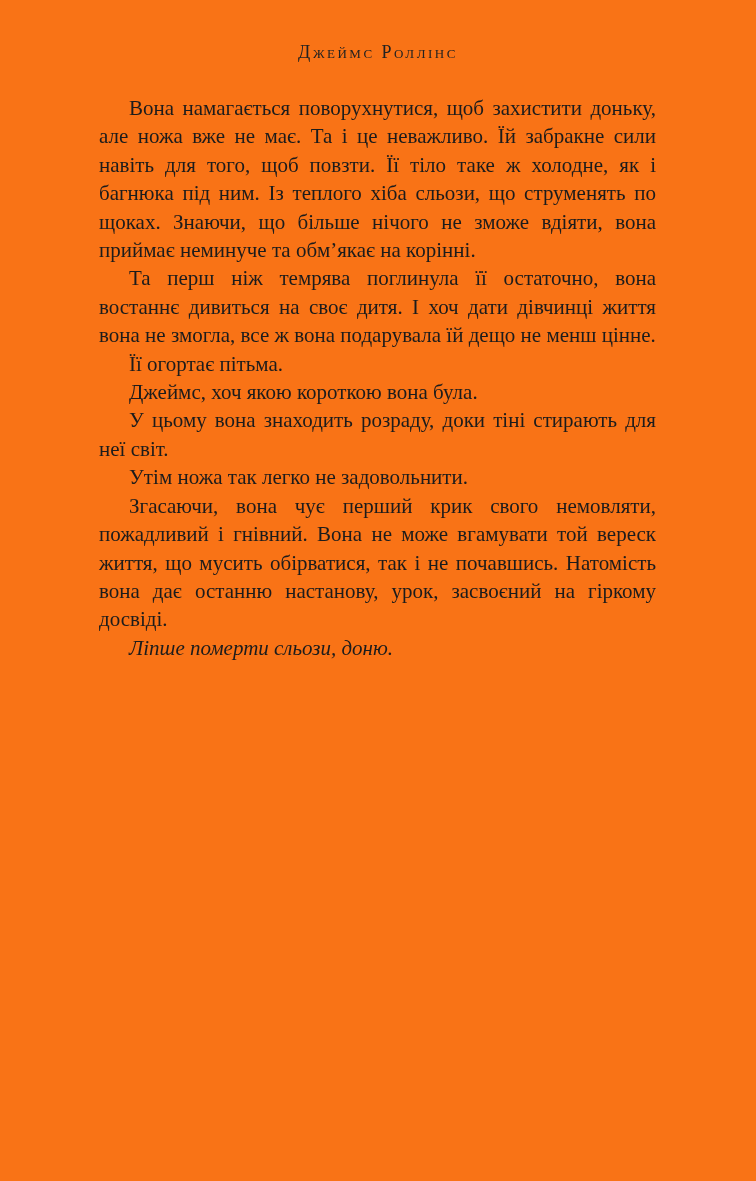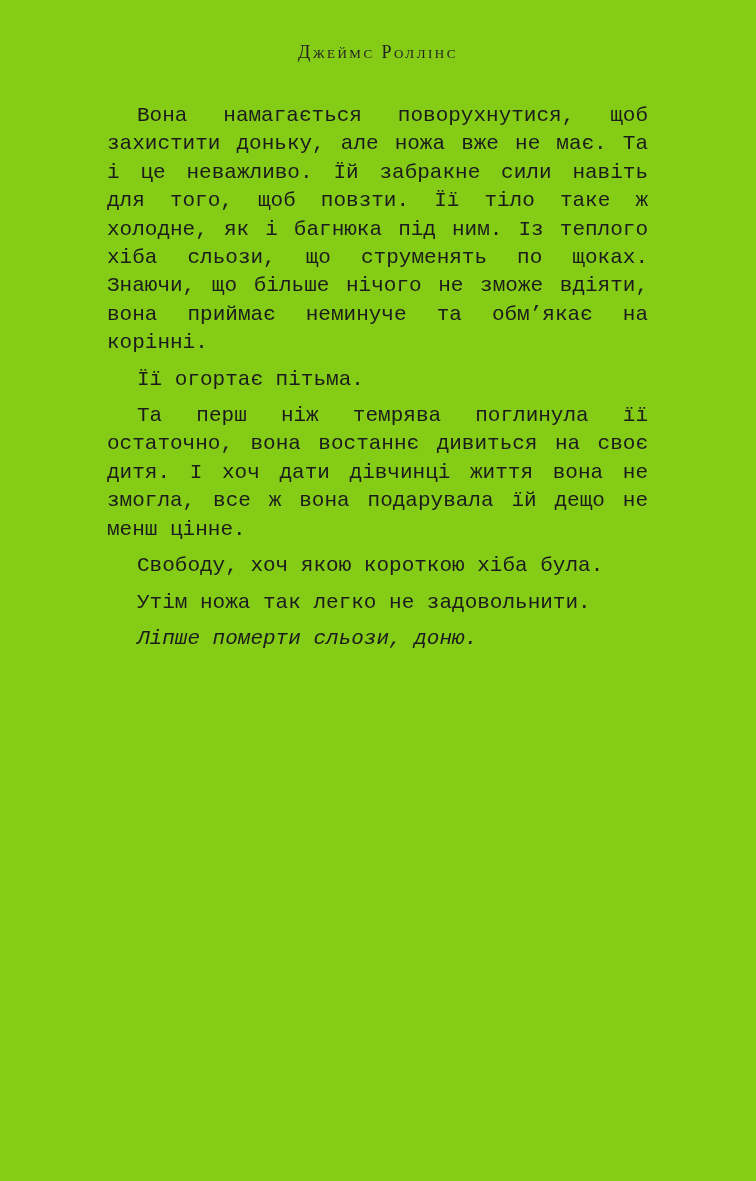--- a/index.html
+++ b/index.html
@@ -4,21 +4,21 @@
 <style>
   html, body {
     margin: 0;
     padding: 0;
     background: #ffffff;
   }
   .page {
     position: relative;
     width: 756px;
     height: 1181px;
-    background: #84cc16;
+    background: #f97316;
     overflow: hidden;
     font-family: "Liberation Serif", "DejaVu Serif", serif;
     color: #1c1c1c;
   }
   .running-header {
     position: absolute;
     top: 42px;
     left: 0;
     width: 100%;
     text-align: center;
@@ -32,38 +32,39 @@
     position: absolute;
     top: 94px;
     left: 99px;
     width: 557px;
     font-size: 21px;
     line-height: 28.4px;
     text-align: justify;
     text-justify: inter-word;
   }
   .text-block p {
-    margin: 8px;
+    margin: 0;
     padding: 0;
     text-indent: 30px;
-    font-family: Liberation Mono, monospace;
   }
   .italic-para {
     font-style: italic;
   }
 </style>
 </head>
 <body>
 
 <div class="page">
 
   <div class="running-header">Джеймс Роллінс</div>
 
   <div class="text-block">
     <p>Вона намагається поворухнутися, щоб захистити доньку, але ножа вже не має. Та і це неважливо. Їй забракне сили навіть для того, щоб повзти. Її тіло таке ж холодне, як і багнюка під ним. Із теплого хіба сльози, що струменять по щоках. Знаючи, що більше нічого не зможе вдіяти, вона приймає неминуче та обм’якає на корінні.</p>
+    <p>Та перш ніж темрява поглинула її остаточно, вона востаннє дивиться на своє дитя. І хоч дати дівчинці життя вона не змогла, все ж вона подарувала їй дещо не менш цінне.</p>
     <p>Її огортає пітьма.</p>
-    <p>Та перш ніж темрява поглинула її остаточно, вона востаннє дивиться на своє дитя. І хоч дати дівчинці життя вона не змогла, все ж вона подарувала їй дещо не менш цінне.</p>
-    <p>Свободу, хоч якою короткою хіба була.</p>
+    <p>Джеймс, хоч якою короткою вона була.</p>
+    <p>У цьому вона знаходить розраду, доки тіні стирають для неї світ.</p>
     <p>Утім ножа так легко не задовольнити.</p>
+    <p>Згасаючи, вона чує перший крик свого немовляти, пожадливий і гнівний. Вона не може вгамувати той вереск життя, що мусить обірватися, так і не почавшись. Натомість вона дає останню настанову, урок, засвоєний на гіркому досвіді.</p>
     <p class="italic-para">Ліпше померти сльози, доню.</p>
   </div>
 
 </div>
 
 </body></html>

